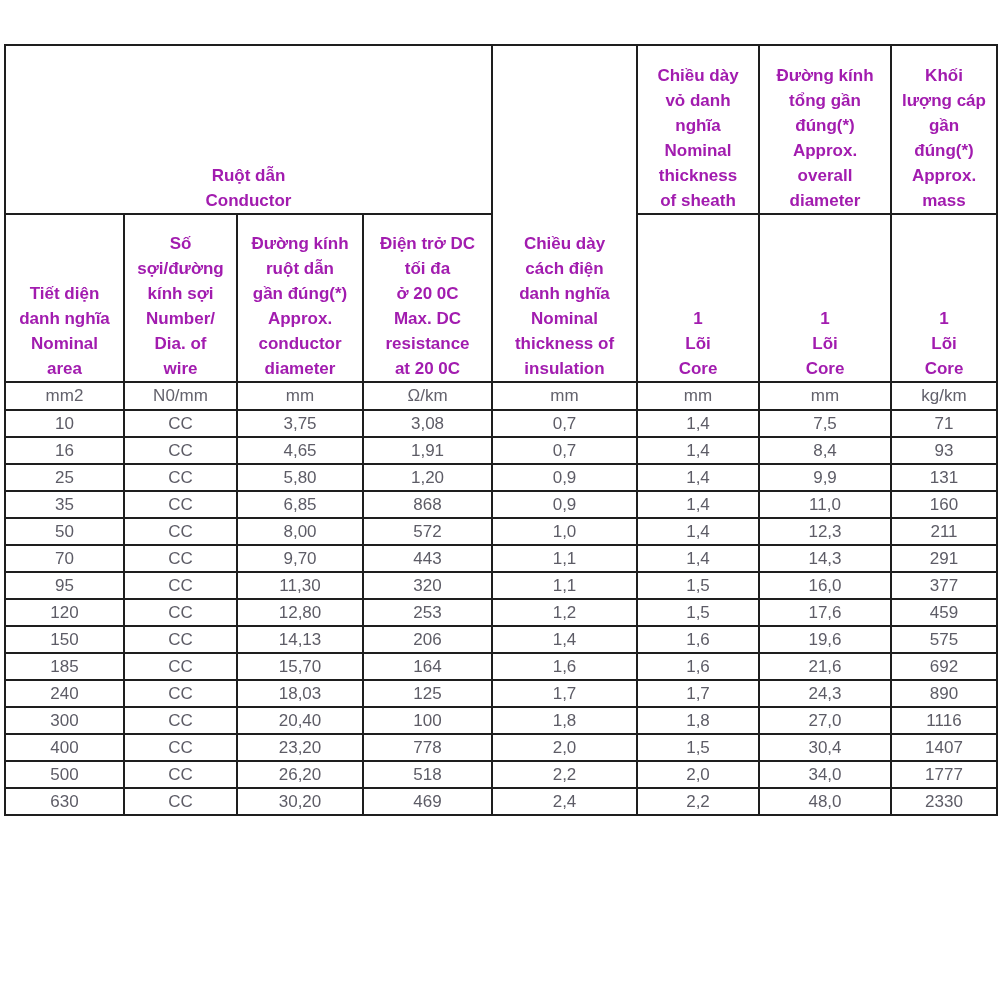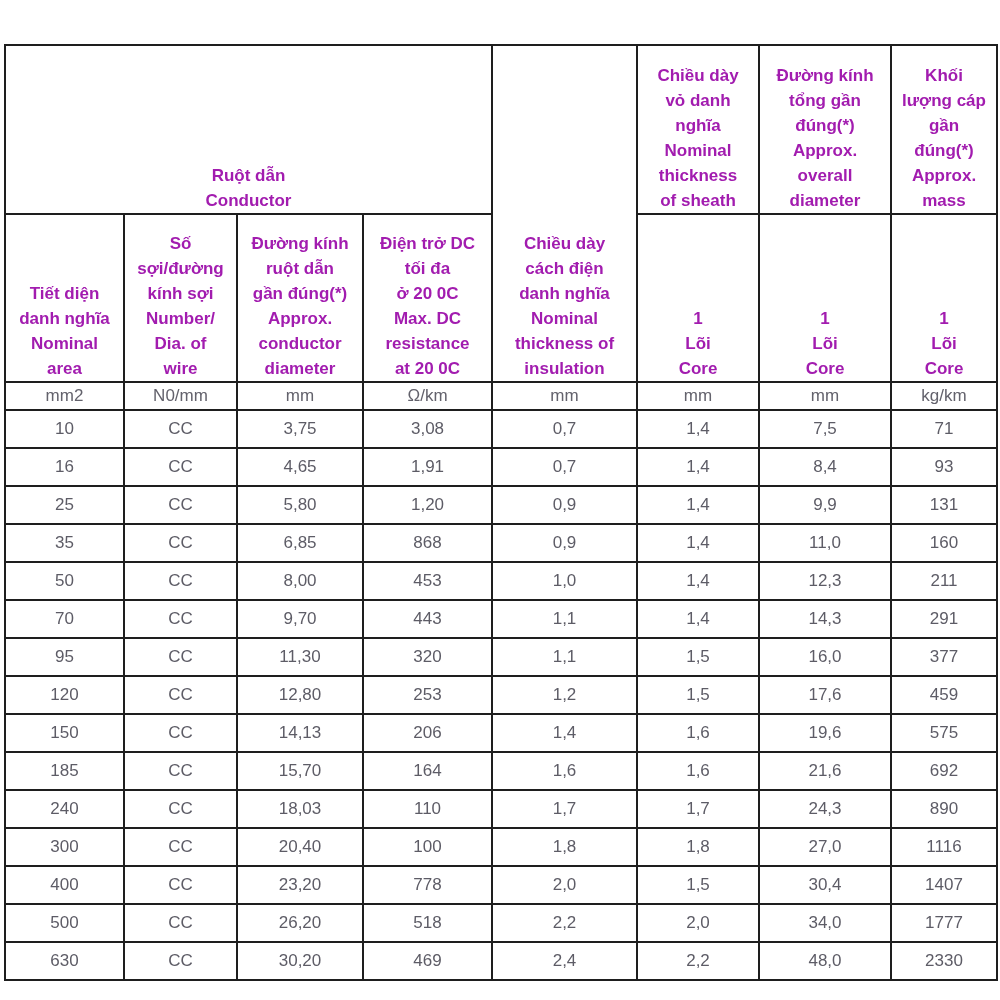--- a/index.html
+++ b/index.html
@@ -44,21 +44,21 @@
   td.conductor-group { padding-bottom: 2px; }
   td.insulation { padding-bottom: 12px; }
   
   tr.units-row { height: 28px; }
   tr.units-row td {
     color: #63626c;
     font-size: 17px;
     vertical-align: middle;
   }
   
-  tr.data-row { height: 38px; }
+  tr.data-row { height: 27px; }
   tr.data-row td {
     color: #5d5c66;
     font-size: 17px;
     vertical-align: middle;
   }
 </style>
 </head>
 <body>
 
 <div class="page">
@@ -184,21 +184,21 @@
           <td>868</td>
           <td>0,9</td>
           <td>1,4</td>
           <td>11,0</td>
           <td>160</td>
         </tr>
         <tr class="data-row">
           <td>50</td>
           <td>CC</td>
           <td>8,00</td>
-          <td>453</td>
+          <td>572</td>
           <td>1,0</td>
           <td>1,4</td>
           <td>12,3</td>
           <td>211</td>
         </tr>
         <tr class="data-row">
           <td>70</td>
           <td>CC</td>
           <td>9,70</td>
           <td>443</td>
@@ -244,21 +244,21 @@
           <td>164</td>
           <td>1,6</td>
           <td>1,6</td>
           <td>21,6</td>
           <td>692</td>
         </tr>
         <tr class="data-row">
           <td>240</td>
           <td>CC</td>
           <td>18,03</td>
-          <td>110</td>
+          <td>125</td>
           <td>1,7</td>
           <td>1,7</td>
           <td>24,3</td>
           <td>890</td>
         </tr>
         <tr class="data-row">
           <td>300</td>
           <td>CC</td>
           <td>20,40</td>
           <td>100</td>

